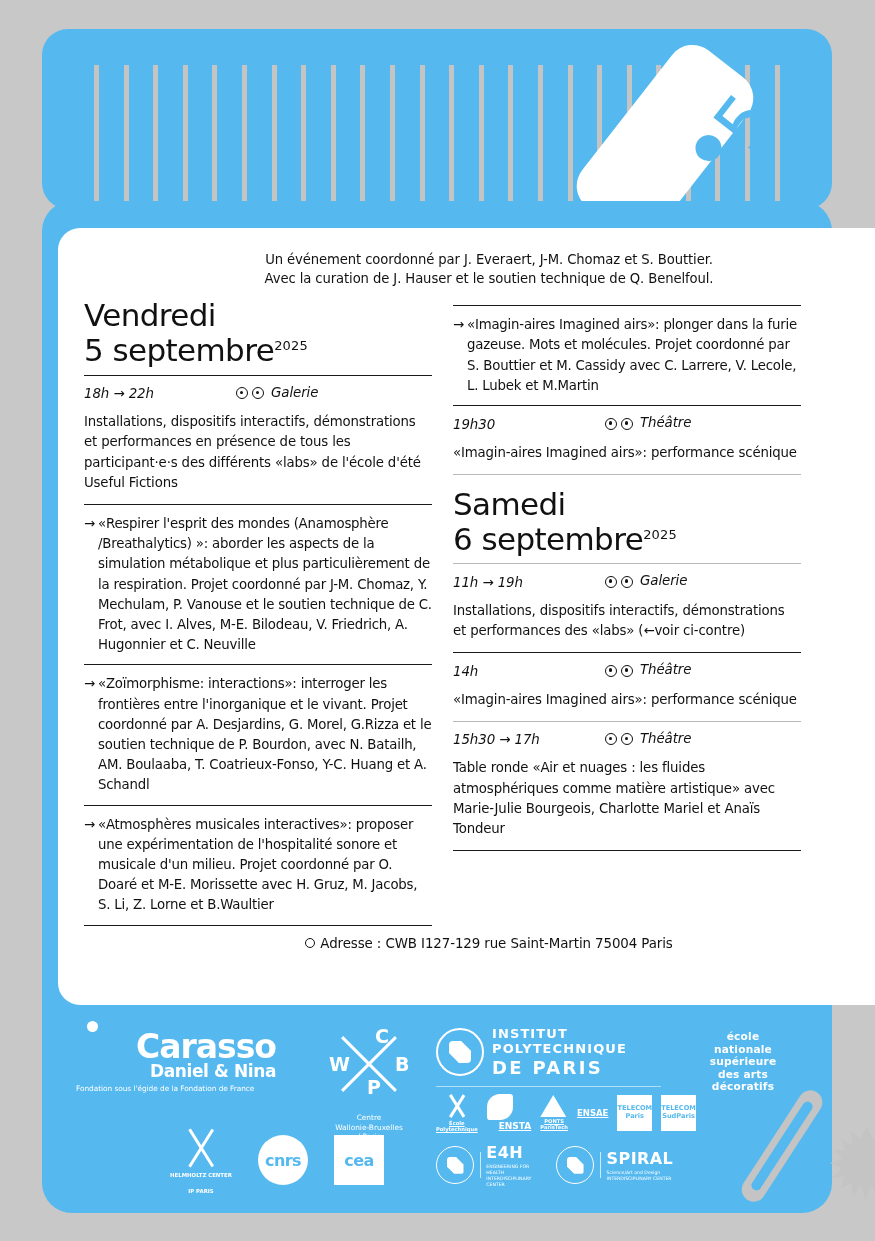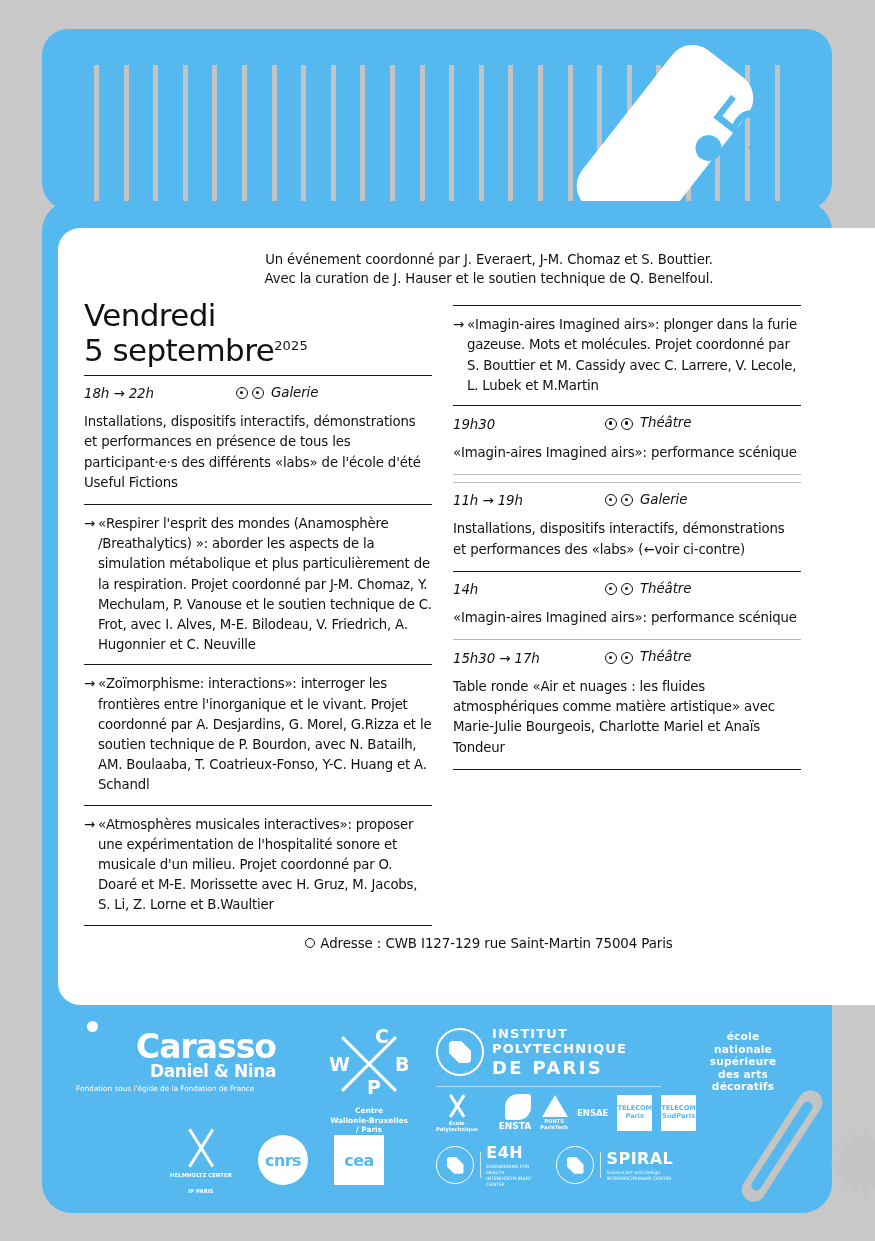--- a/index.html
+++ b/index.html
@@ -252,22 +252,22 @@
   .wcbp-box .x1 { transform: translateX(-50%) rotate(45deg); }
   .wcbp-box .x2 { transform: translateX(-50%) rotate(-45deg); }
   .wcbp-box span {
     position: absolute; color: #fff; font-weight: bold; font-size: 19px;
   }
   .wcbp-box .lw { left: -2px; top: 27px; }
   .wcbp-box .lc { left: 44px; top: -1px; }
   .wcbp-box .lb { left: 64px; top: 27px; }
   .wcbp-box .lp { left: 36px; top: 50px; }
   .wcbp-cap {
-    color: #fff; font-size: 7.4px; font-weight: bold; line-height: 1.3;
-    margin-top: 4px;
+    color: #fff; font-size: 7.4px; font-weight: normal; line-height: 1.3;
+    margin-top: 11px;
   }
 
   
   .small-logos {
     position: absolute; left: 112px; top: 110px;
     display: flex; align-items: center; gap: 26px;
   }
   .hel {
     width: 62px; text-align: center; color: #fff;
   }
@@ -317,21 +317,21 @@
   .ipp-title .t3 { font-size: 18px; letter-spacing: 2.3px; }
   .ipp-sep {
     border-top: 1px solid rgba(255,255,255,0.55);
     margin: 8px 0 6px 0;
   }
   .ipp-row {
     display: flex; align-items: center; gap: 9px;
   }
   .sch {
     color: #fff; font-weight: bold; font-size: 11px;
-    display: flex; flex-direction: column; align-items: flex-end;
+    display: flex; flex-direction: column; align-items: flex-start; text-decoration: underline;
   }
   .sch-mark {
     width: 30px; height: 30px; position: relative;
   }
   .sch-cap { font-size: 5.2px; margin-top: 1px; line-height: 1.2; text-align: center; }
   .tel-box {
     width: 48px; height: 36px; background: #fff; color: #55b9f0;
     font-size: 6.6px; font-weight: bold; text-align: center;
     display: flex; flex-direction: column; justify-content: center;
     line-height: 1.2;
@@ -482,20 +482,24 @@
           <span class="slot-time">19h30</span>
           <span class="slot-venue">
             <span class="eye"></span>
             <span class="eye"></span>
             <span class="venue-label">Théâtre</span>
           </span>
         </div>
         <p class="para">«Imagin-aires Imagined airs»: performance scénique</p>
 
         <hr class="rule light">
+        <h2 class="day-title" style="margin-top:12px;">
+          <span>Samedi</span><br>
+          <span>6 septembre</span><span class="yr">2025</span>
+        </h2>
 
         <hr class="rule light">
         <div class="slot-head">
           <span class="slot-time">11h → 19h</span>
           <span class="slot-venue">
             <span class="eye"></span>
             <span class="eye"></span>
             <span class="venue-label">Galerie</span>
           </span>
         </div>

